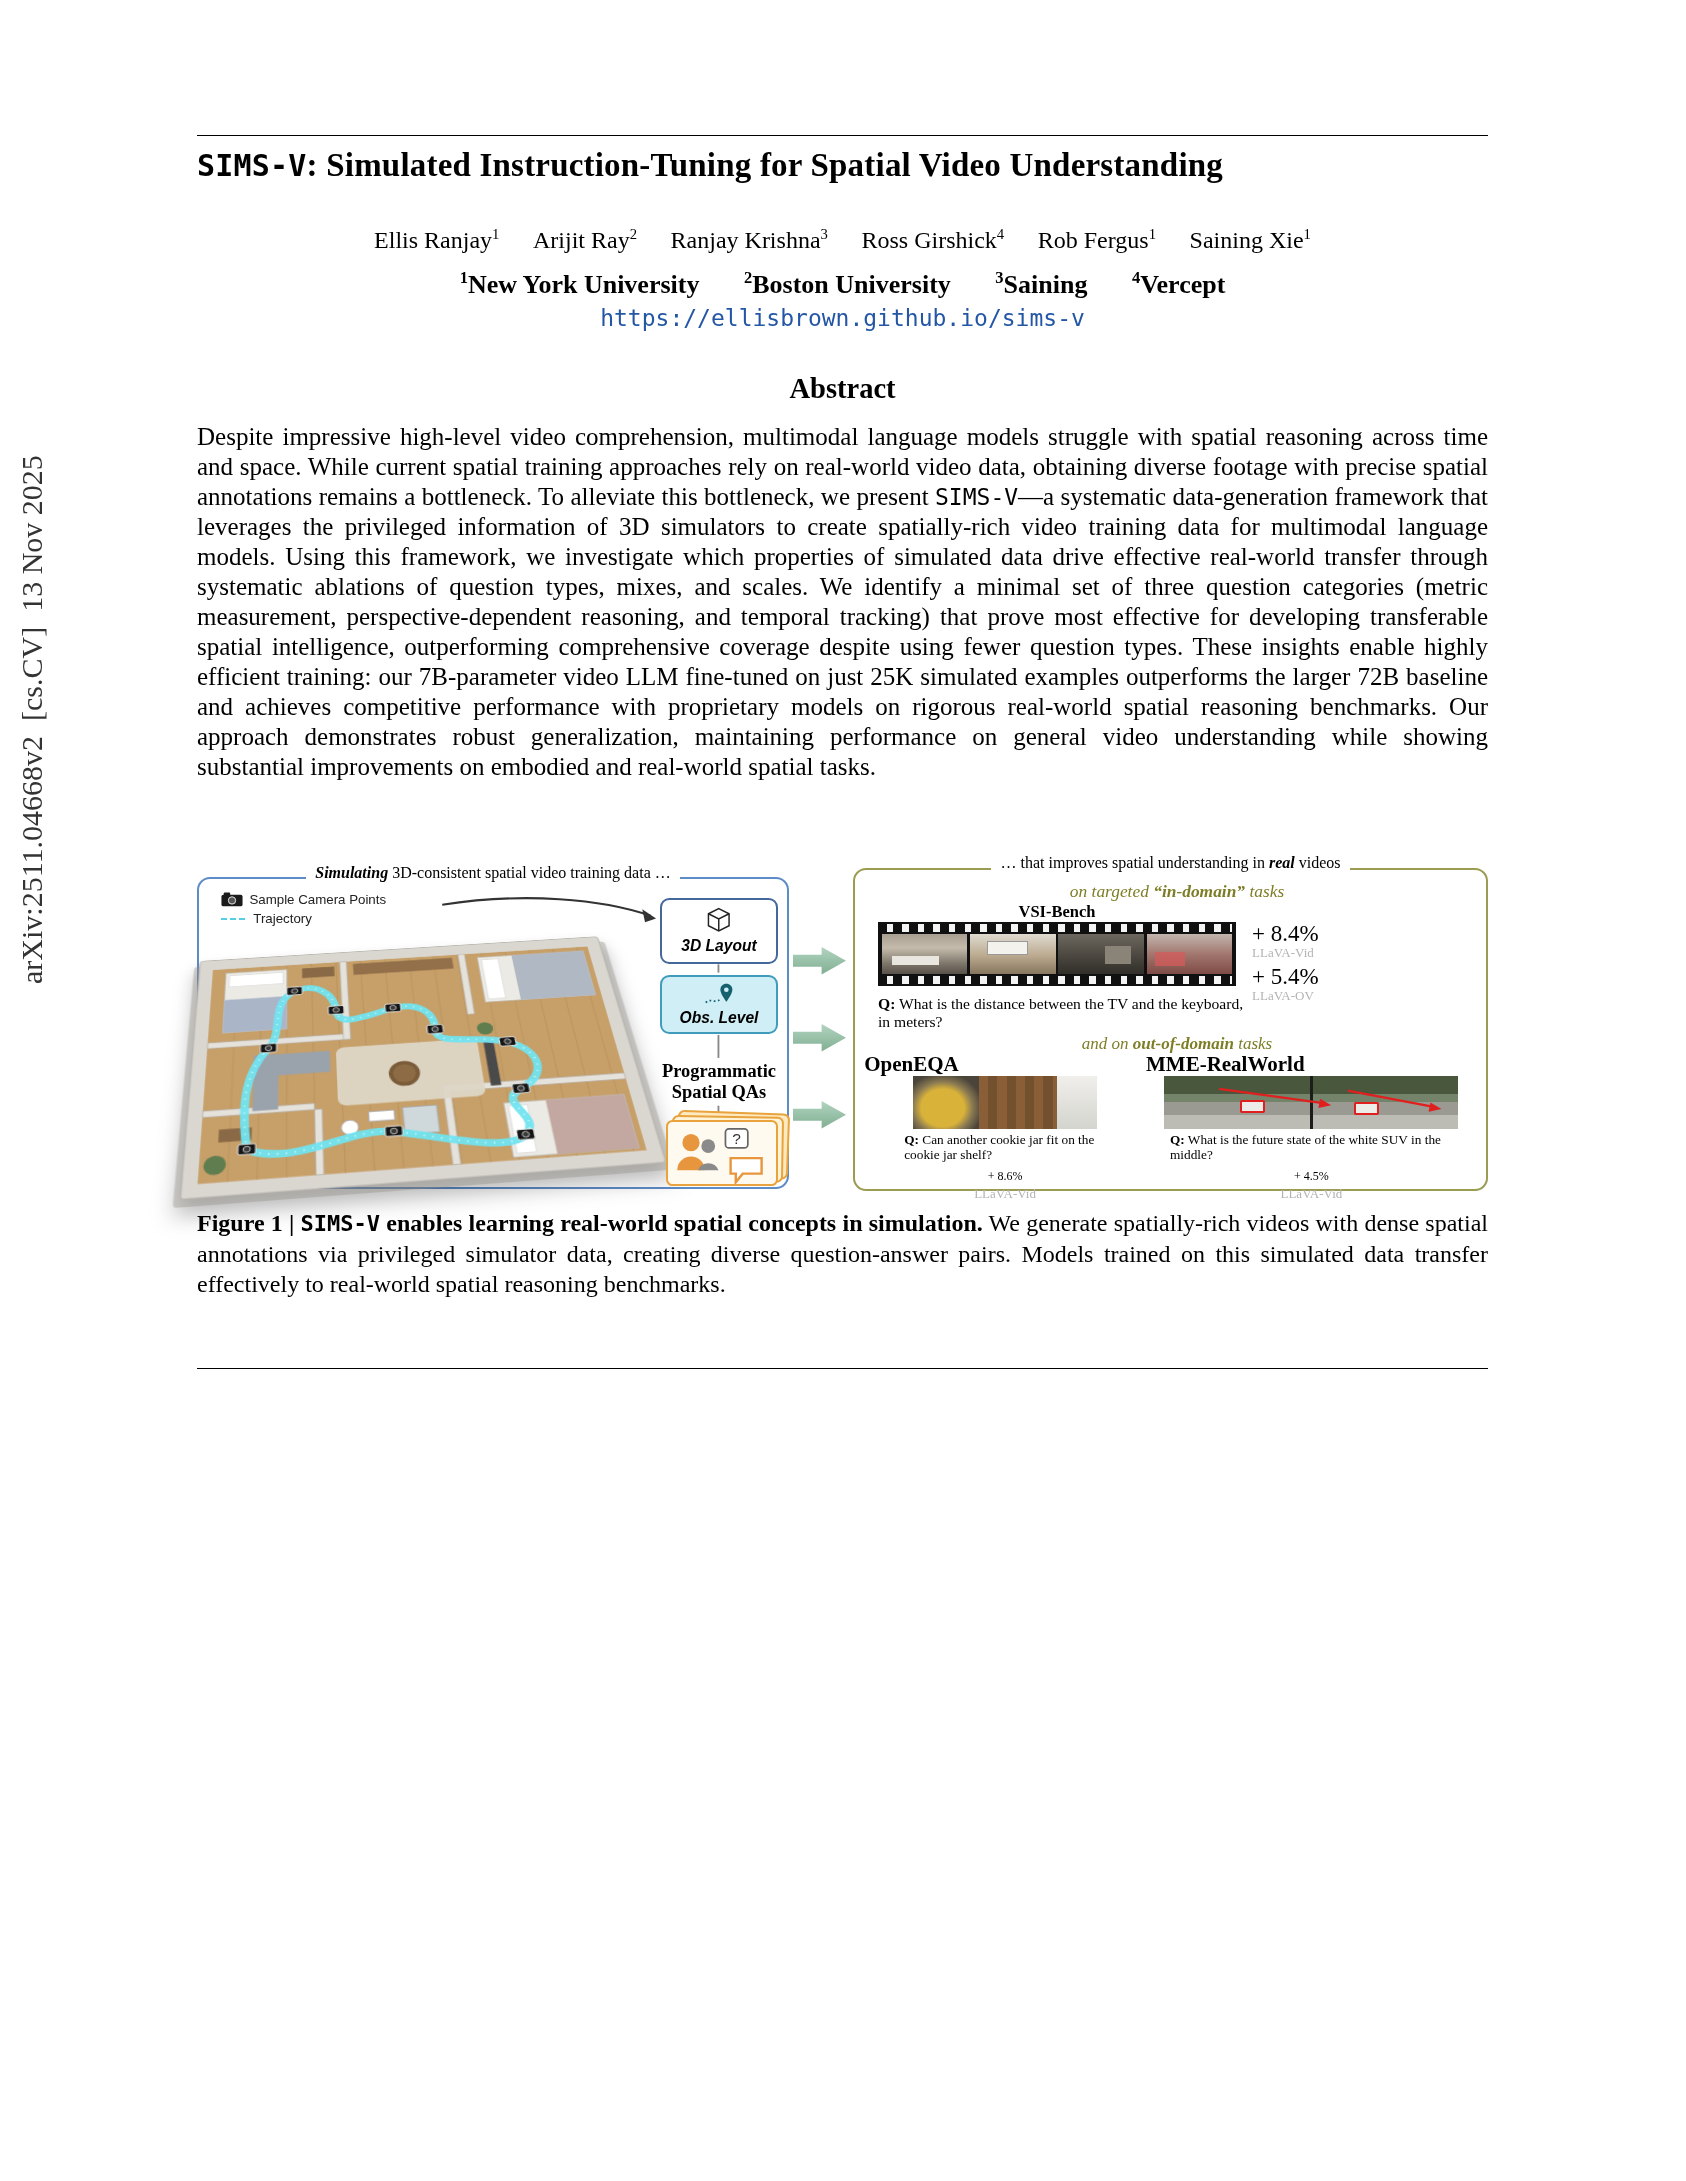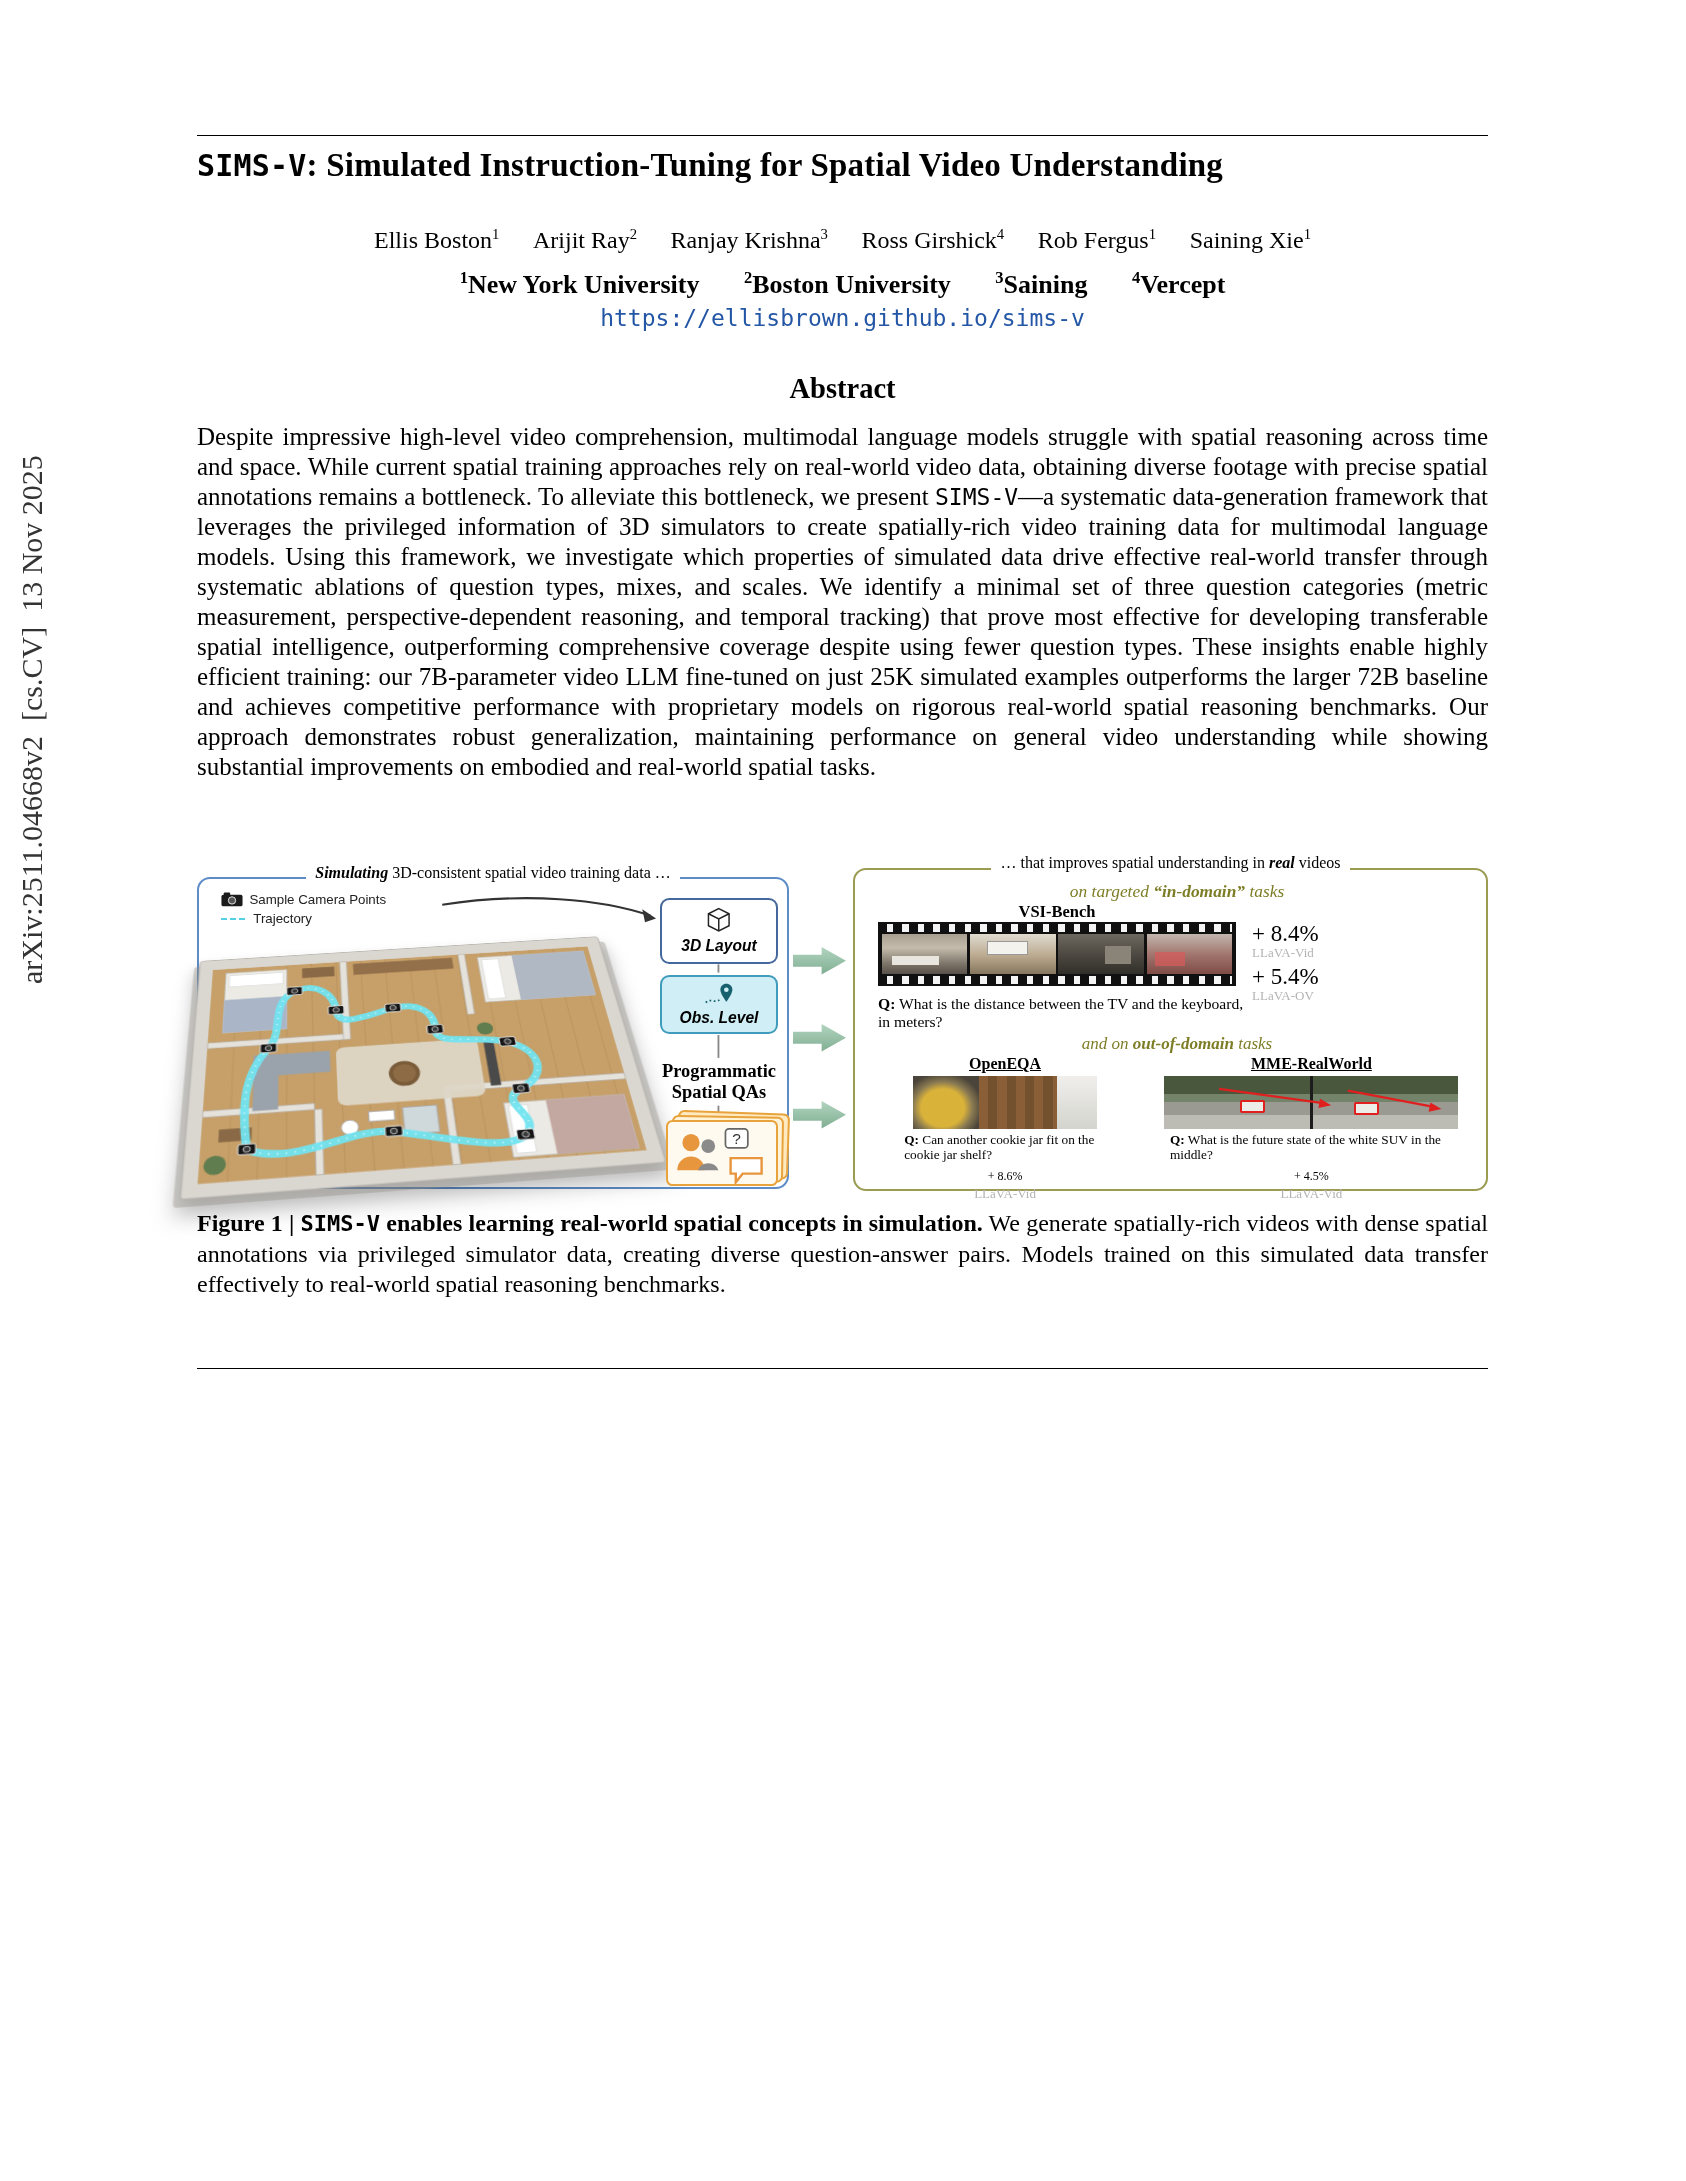--- a/index.html
+++ b/index.html
@@ -117,21 +117,21 @@
   .gain-model { font-size:13px; line-height:14.7px; color:#b3b3b3; margin-bottom:3.7px; }
 
   .q-text { font-size:15.6px; line-height:18.4px; }
   .q-text b { margin-right:3.7px; }
   .q1 { position:absolute; top:125px; left:23px; width:375px; }
 
   .ood { position:absolute; top:164px; left:0; width:100%; text-align:center; font-size:17px; }
 
   .cols { position:absolute; top:186px; left:9.2px; right:9.2px; display:flex; }
   .colA { width:46%; } .colB { width:54%; }
-  .bench-label { text-align:center; font-weight:bold; font-size:16px; line-height:16.5px;text-decoration:underline; }
+  .bench-label { font-weight:bold; font-size:21px; line-height:16.5px; }
   .sample-img { margin:3.7px auto 2.8px; }
   .openeqa { width:184px; height:53px; display:flex; background:#3a3630; }
   .oe-left { width:36%; background:radial-gradient(ellipse at 45% 60%, #d9b23a 0 42%, #8a7a52 58%, #4a443a 78%); }
   .oe-wood { width:42%; background:repeating-linear-gradient(90deg,#8a5f38 0 9.2px,#73502e 9.2px 18.4px); }
   .oe-fridge { width:22%; background:linear-gradient(180deg,#f0efeb,#d4d4cf); }
   .mme { width:294px; height:53px; display:flex; gap:2.8px; background:#1c1c1c; position:relative; }
   .mme-frame { flex:1; position:relative;
     background:linear-gradient(180deg,#49573c 0 34%,#74846a 34% 50%,#9a9a92 50% 74%,#bcbcb4 74% 100%); }
   .mme-frame .car { position:absolute; width:25px; height:13px; background:#ecece8;
     border:2.3px solid #e01f1f; border-radius:1.8px; }
@@ -154,21 +154,21 @@
 
 <div class="page">
 
   <div class="arxiv-stamp">arXiv:2511.04668v2  [cs.CV]  13 Nov 2025</div>
 
   <div class="rule rule-top"></div>
 
   <h1 class="title"><span class="mono">SIMS-V</span><span>: Simulated Instruction-Tuning for Spatial Video Understanding</span></h1>
 
   <div class="authors">
-    <span class="author"><span>Ellis Boston</span><sup>1</sup></span>
+    <span class="author"><span>Ellis Ranjay</span><sup>1</sup></span>
     <span class="author"><span>Arijit Ray</span><sup>2</sup></span>
     <span class="author"><span>Ranjay Krishna</span><sup>3</sup></span>
     <span class="author"><span>Ross Girshick</span><sup>4</sup></span>
     <span class="author"><span>Rob Fergus</span><sup>1</sup></span>
     <span class="author"><span>Saining Xie</span><sup>1</sup></span>
   </div>
 
   <div class="affils">
     <span class="affil"><sup>1</sup><span>New York University</span></span>
     <span class="affil"><sup>2</sup><span>Boston University</span></span>

